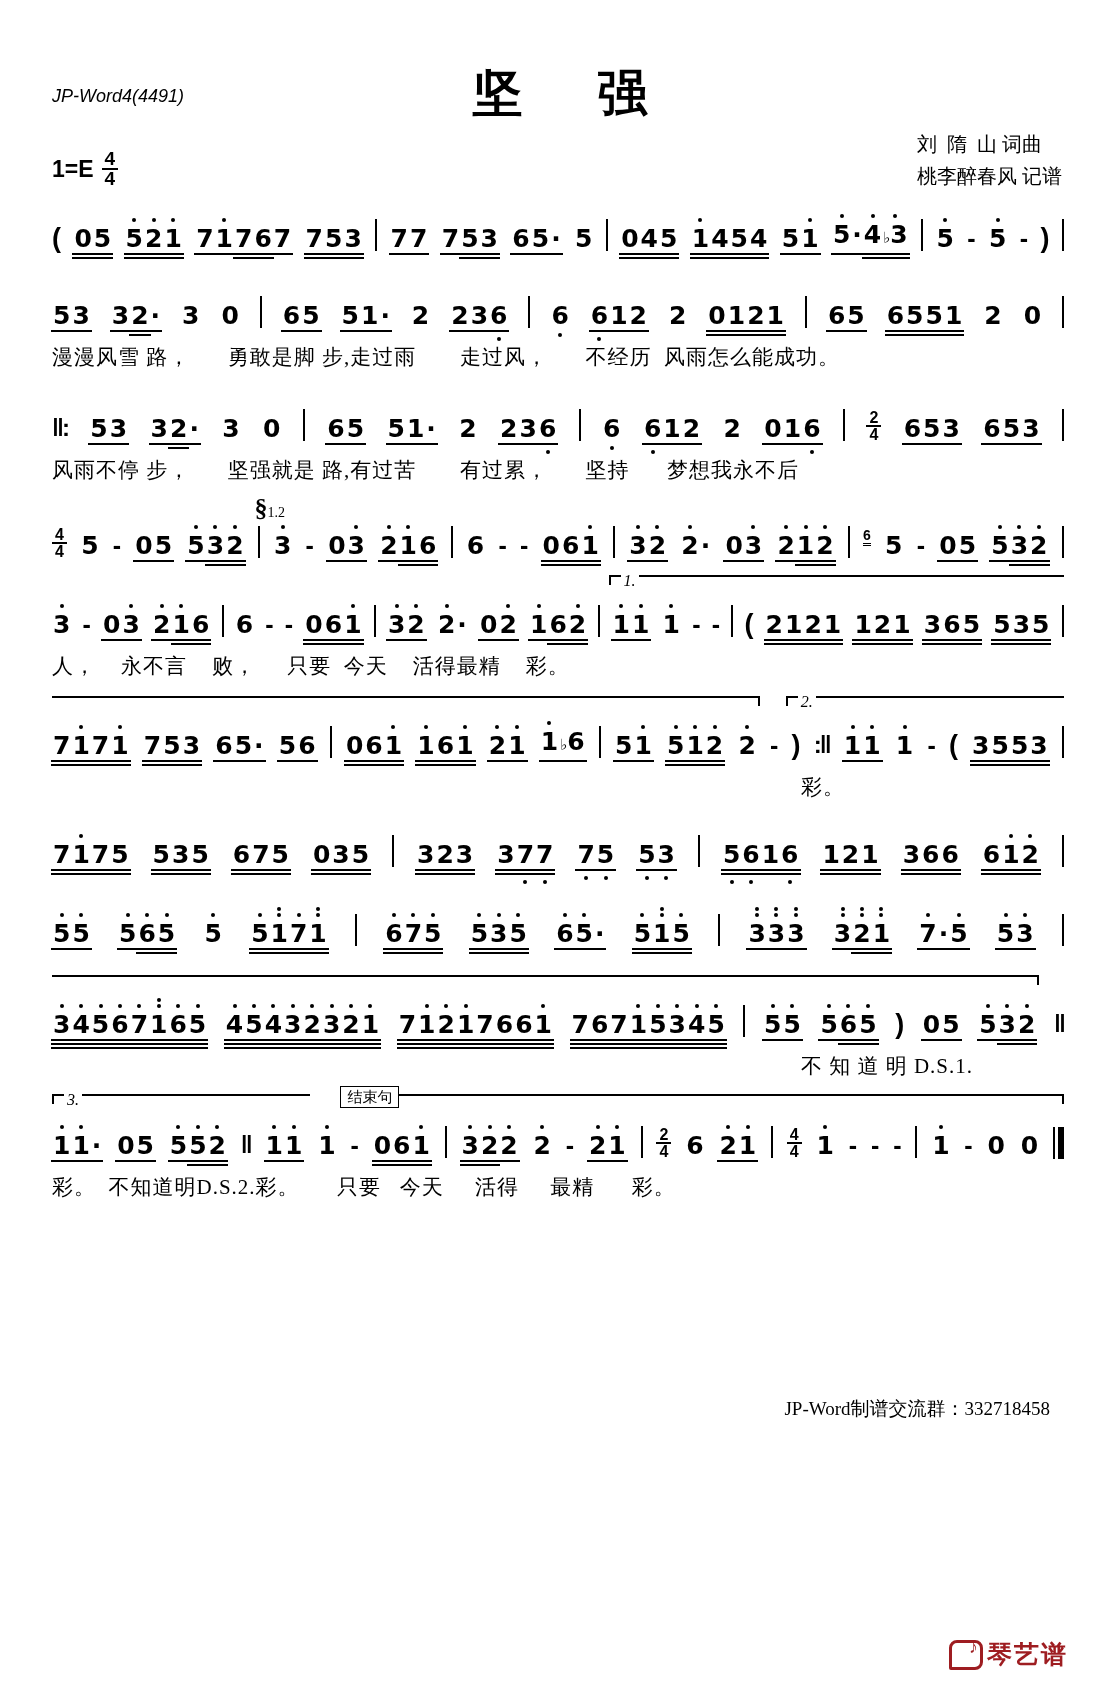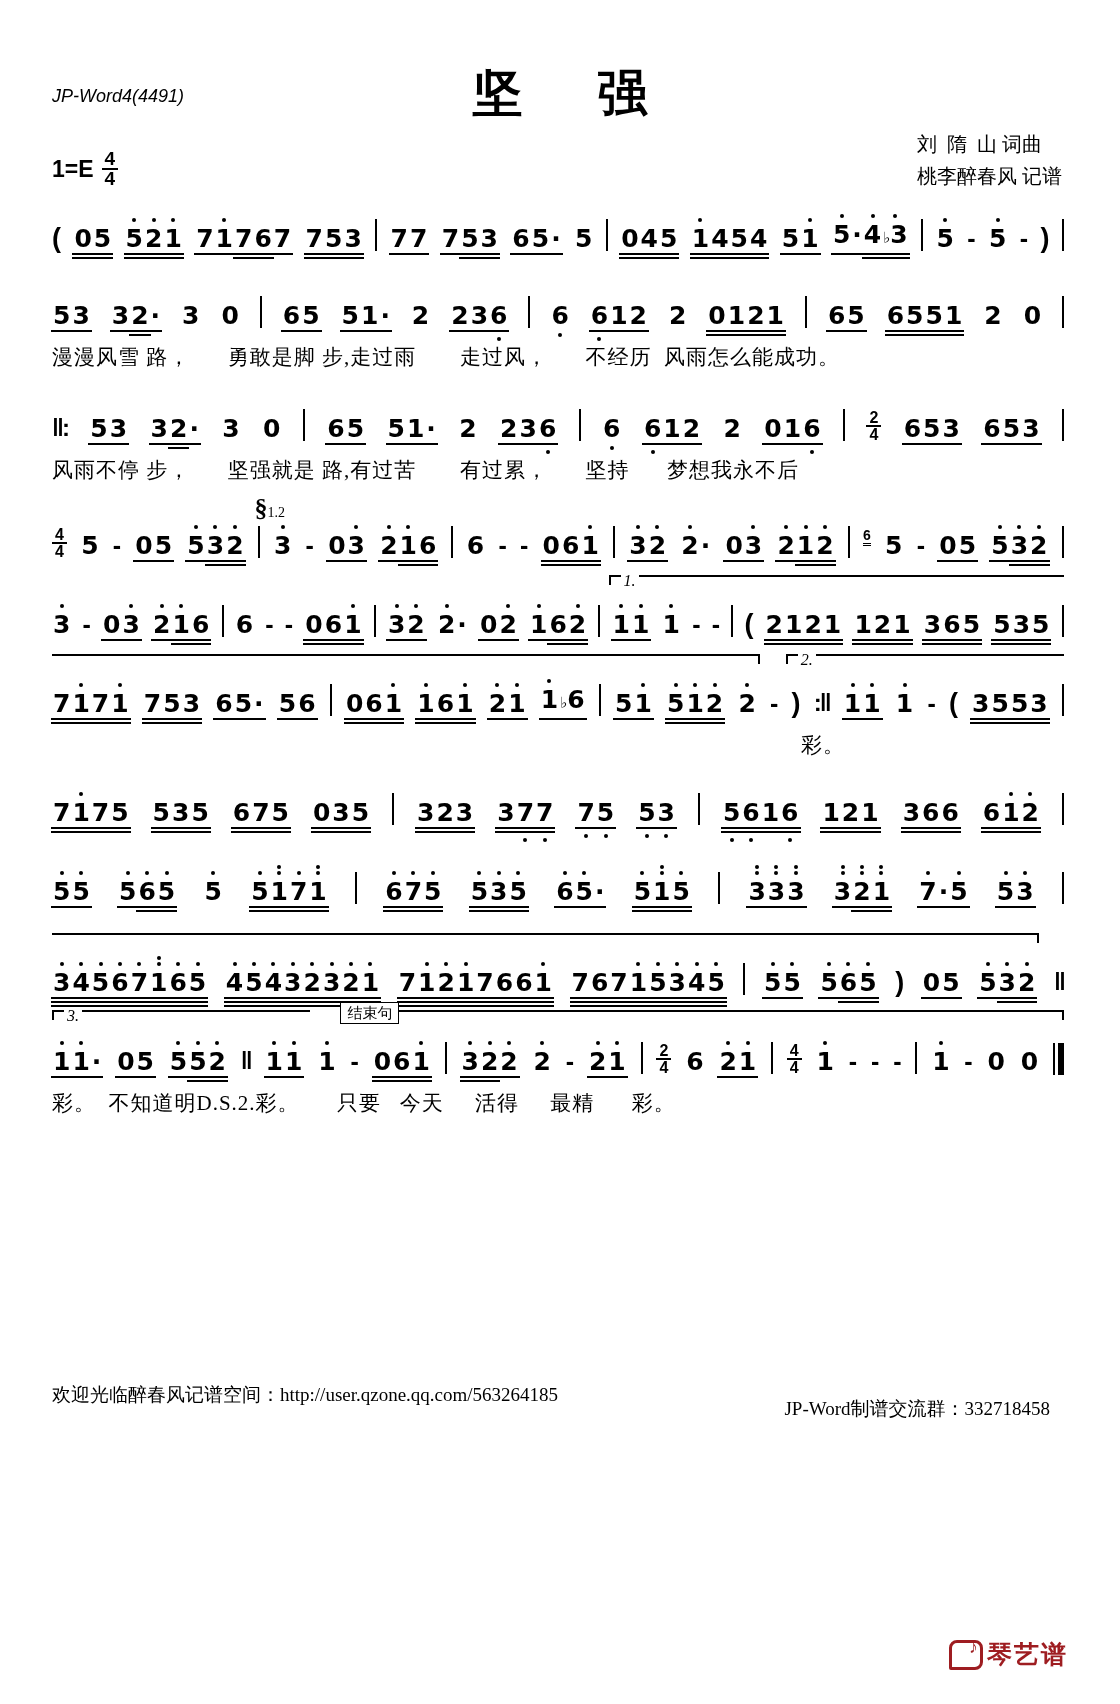--- a/index.html
+++ b/index.html
@@ -452,20 +452,21 @@
             <div class="note" style="position: relative;">6<div class="ul" style="bottom: -3px;"></div><div class="ul" style="bottom: -7px;"></div></div>
             <div class="note" style="position: relative;">5<div class="ul" style="bottom: -3px;"></div><div class="ul" style="bottom: -7px;"></div></div>
           </div>
           <div class="grp" style="display: inline-flex;">
             <div class="note" style="position: relative;">5<div class="ul" style="bottom: -3px;"></div><div class="ul" style="bottom: -7px;"></div></div>
             <div class="note" style="position: relative;">3<div class="ul" style="bottom: -3px;"></div><div class="ul" style="bottom: -7px;"></div></div>
             <div class="note" style="position: relative;">5<div class="ul" style="bottom: -3px;"></div><div class="ul" style="bottom: -7px;"></div></div>
           </div>
           <div class="bar"></div>
         </div>
+        <div class="lyrics-row">人，    永不言    败，     只要  今天    活得最精    彩。</div>
       </div>
       <div class="system" style="padding-top: 34px; padding-bottom: 12px;">
         <div class="ovl tr" style="left: 0%; width: 70%; top: 4px;"></div>
         <div class="ovl tl" style="left: 72.5%; width: 27.5%; top: 4px;">
           <span class="vlabel">2.</span>
         </div>
         <div class="notes-row">
           <div class="grp" style="display: inline-flex;">
             <div class="note" style="position: relative;">7<div class="ul" style="bottom: -3px;"></div><div class="ul" style="bottom: -7px;"></div></div>
             <div class="note" style="position: relative;">1<div class="ul" style="bottom: -3px;"></div><div class="ul" style="bottom: -7px;"></div><div class="da" style="top: -7px;"></div></div>
@@ -729,20 +730,21 @@
             <div class="note" style="position: relative;">0<div class="ul" style="bottom: -3px;"></div></div>
             <div class="note" style="position: relative;">5<div class="ul" style="bottom: -3px;"></div></div>
           </div>
           <div class="grp" style="display: inline-flex;">
             <div class="note" style="position: relative;">5<div class="ul" style="bottom: -3px;"></div><div class="da" style="top: -7px;"></div></div>
             <div class="note" style="position: relative;">3<div class="ul" style="bottom: -3px;"></div><div class="ul" style="bottom: -7px;"></div><div class="da" style="top: -7px;"></div></div>
             <div class="note" style="position: relative;">2<div class="ul" style="bottom: -3px;"></div><div class="ul" style="bottom: -7px;"></div><div class="da" style="top: -7px;"></div></div>
           </div>
           <div class="bartext">‖</div>
         </div>
+        <div class="lyrics-row" style="padding-left: 74%;">不 知 道 明 D.S.1.</div>
       </div>
       <div class="system" style="padding-top: 36px; padding-bottom: 12px;">
         <div class="ovl tl" style="left: 0%; width: 25.5%; top: 4px;">
           <span class="vlabel">3.</span>
         </div>
         <div class="ovl tr" style="left: 30%; width: 70%; top: 4px;"></div>
         <div class="boxlabel" style="left: 28.5%; top: -4px;">结束句</div>
         <div class="notes-row">
           <div class="grp" style="display: inline-flex;">
             <div class="note" style="position: relative;">1<div class="ul" style="bottom: -3px;"></div><div class="da" style="top: -7px;"></div></div>
@@ -823,21 +825,20 @@
           <div class="barfinal">
             <i style="width: 2px;"></i>
             <i style="width: 6px;"></i>
           </div>
         </div>
         <div class="lyrics-row">彩。  不知道明D.S.2.彩。      只要   今天     活得     最精      彩。</div>
       </div>
     </div>
 
   <div class="footer-left">
-    <div>欢迎光临醉春风记谱空间：http://user.qzone.qq.com/563264185</div>
   </div>
   <div class="footer-right">JP-Word制谱交流群：332718458</div>
 
   <div class="wm">
     <span class="wm-logo">
         <span>♪</span>
       </span>
     <span class="wm-text">琴艺谱</span>
   </div>
 

